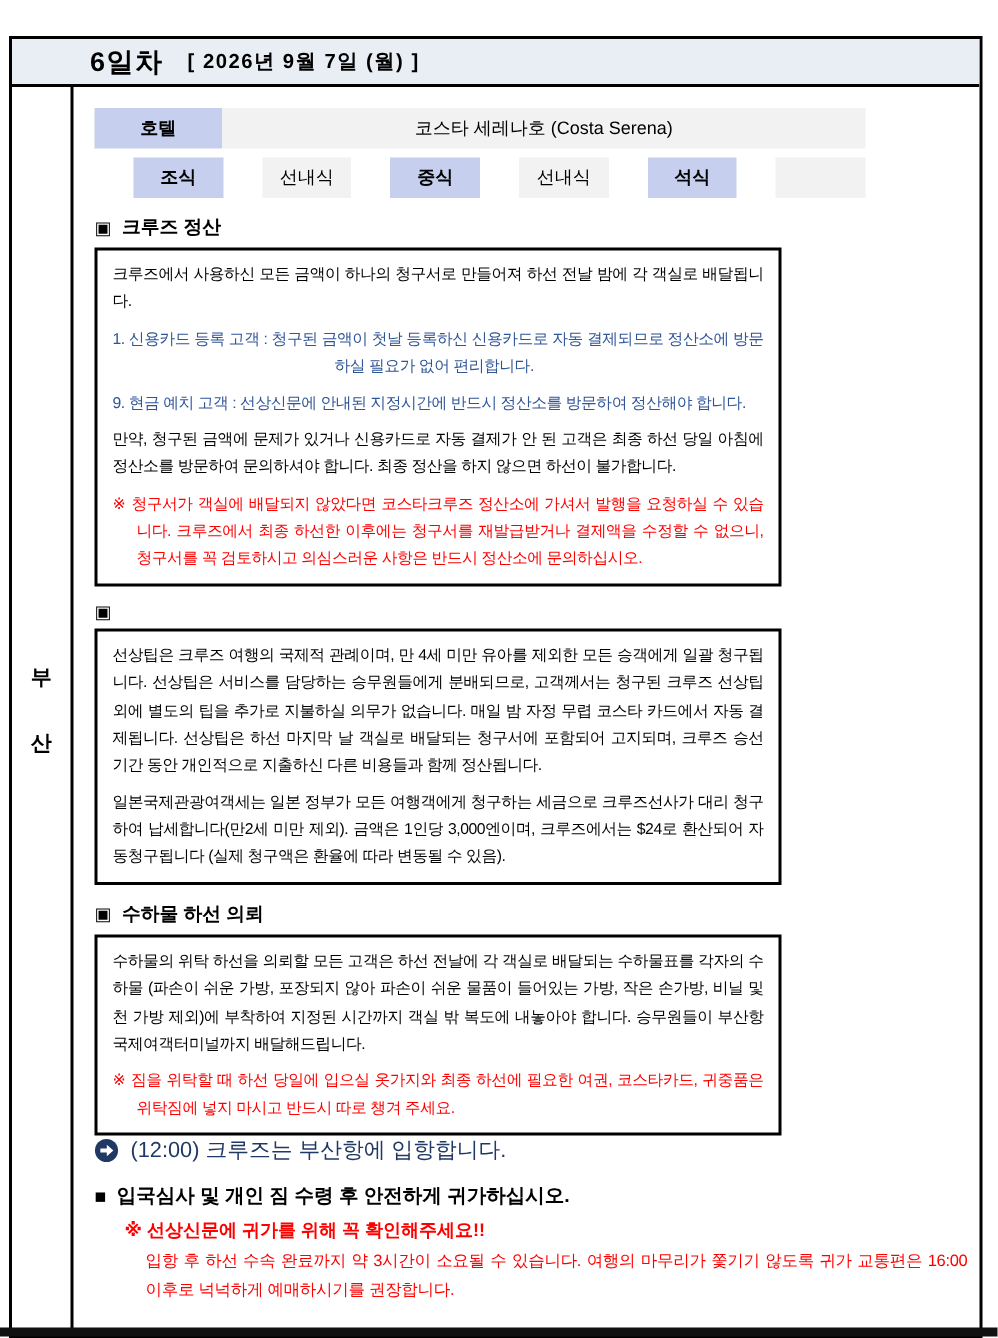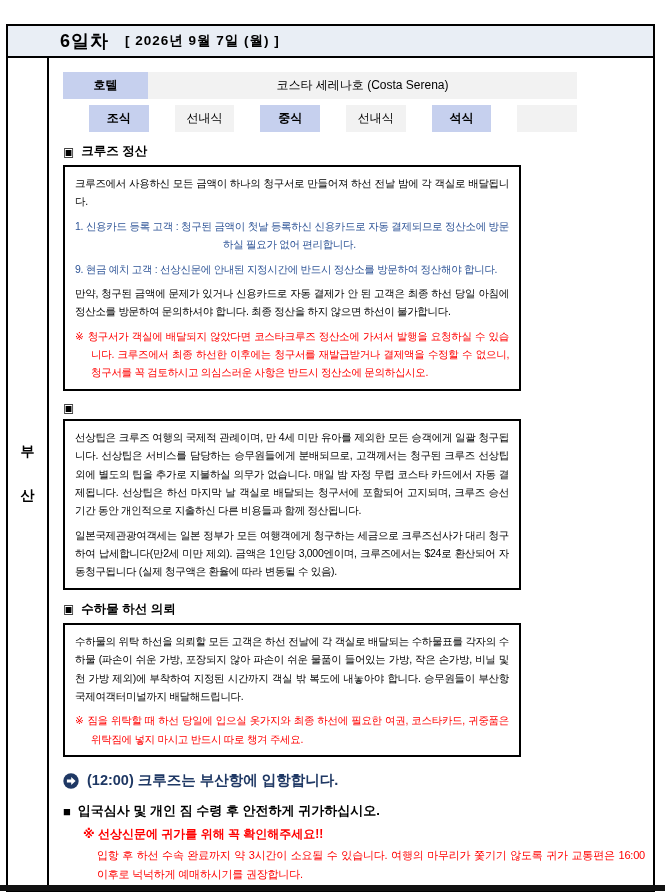--- a/index.html
+++ b/index.html
@@ -54,22 +54,22 @@
   .box p{margin:0 0 6px 0;line-height:1.75;text-align:justify;word-break:break-all;}
   .box p:last-child{margin-bottom:0;}
   .t-blue{color:#2f5597;}
   .t-red{color:#ff0000;}
   .lead{font-weight:normal;}
   .hang-num{padding-left:148px;text-indent:-148px;text-align:left;}
   .hang-note{padding-left:16px;text-indent:-16px;}
 
   
   .arrival{
-    margin-top:14px;display:flex;align-items:center;gap:8px;
-    color:#1f3864;font-weight:bold;font-size:14.5px;
+    display:flex;align-items:center;gap:8px;
+    color:#1f3864;font-weight:normal;font-size:14.5px;
   }
   .arrival svg{flex:0 0 auto;display:block;}
   .footer-head{
     margin-top:12px;display:flex;align-items:center;gap:7px;
     font-size:13px;font-weight:bold;
   }
   .warn-title{margin:6px 0 0 20px;color:#ff0000;font-weight:bold;font-size:12px;}
   .warn-body{
     margin:3px 0 0 34px;color:#ff0000;font-size:11px;line-height:1.7;
     width:548px;text-align:justify;word-break:break-all;letter-spacing:-0.2px;

